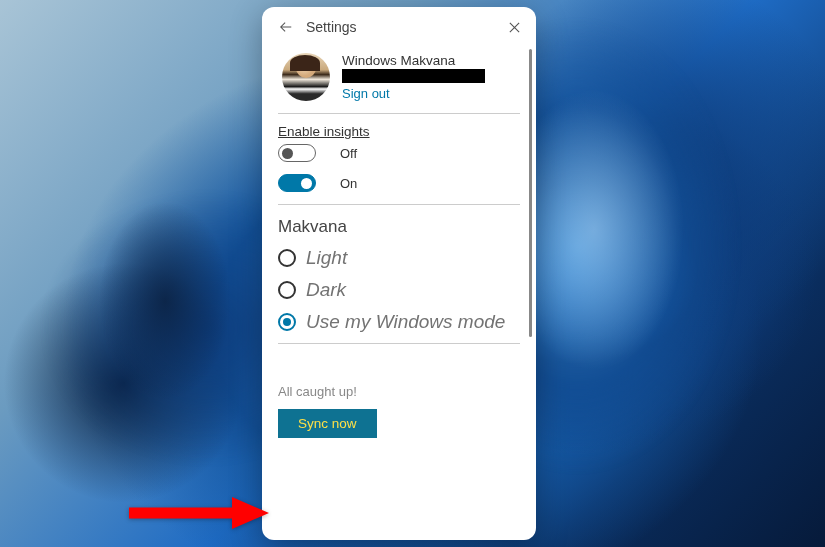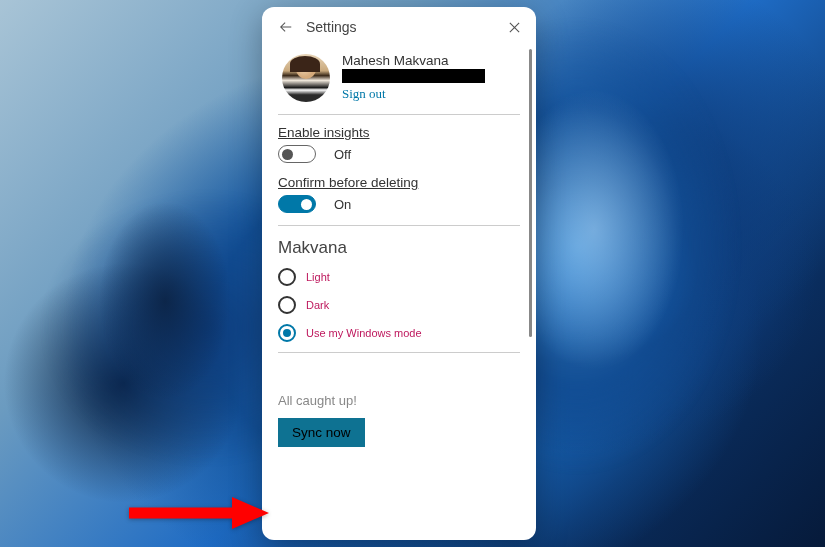--- a/index.html
+++ b/index.html
@@ -169,21 +169,20 @@
       width: 143px;
       height: 14px;
       background: #000;
     }
     
     .sign-out {
       font-size: 13px;
       color: #0078a8;
       cursor: pointer;
       margin-top: 2px;
-      font-family: Liberation Serif, serif;
     }
     
     .section-title {
       font-size: 17px;
       color: #444;
       font-weight: 400;
       margin-bottom: 10px;
     }
     
     .setting-row {
@@ -193,21 +192,21 @@
     .setting-label {
       font-size: 13.5px;
       color: #333;
       margin-bottom: 5px;
       text-decoration: underline;
     }
     
     .toggle-row {
       display: flex;
       align-items: center;
-      gap: 18px;
+      gap: 24px;
     }
     
     .toggle {
       width: 38px;
       height: 18px;
       border-radius: 10px;
       position: relative;
       cursor: pointer;
     }
     
@@ -276,37 +275,38 @@
       position: absolute;
       left: 3px;
       top: 3px;
       width: 8px;
       height: 8px;
       border-radius: 50%;
       background: #0078a8;
     }
     
     .radio-label {
-      font-size: 11px;
-      color: #be185d;
+      font-size: 19px;
+      color: #737373;
+      font-style: italic;
     }
     
     .status-text {
       font-size: 13px;
       color: #888;
       margin-bottom: 10px;
       margin-top: 40px;
     }
     
     .sync-button {
       display: inline-block;
       background: #0e7292;
-      color: #000000;
+      color: #fde047;
       font-size: 13.5px;
-      padding: 7px 14px;
+      padding: 7px 20px;
       border: none;
       cursor: pointer;
     }
     
     .arrow-annotation {
       position: absolute;
       left: 124px;
       top: 493px;
       pointer-events: none;
     }
@@ -337,37 +337,36 @@
     </div>
   </div>
 
   <div class="scrollbar"></div>
 
   <div class="content-area">
     
     <div class="profile-section">
       <div class="avatar"></div>
       <div class="profile-info">
-        <span class="profile-name">Mahesh Makvana</span>
+        <span class="profile-name">Windows Makvana</span>
         <div class="profile-email"></div>
         <span class="sign-out">Sign out</span>
       </div>
     </div>
     
     
     <div class="setting-row">
       <div class="setting-label">Enable insights</div>
       <div class="toggle-row">
         <div class="toggle off"></div>
         <span class="toggle-state">Off</span>
       </div>
     </div>
     
     <div class="setting-row">
-      <div class="setting-label">Confirm before deleting</div>
       <div class="toggle-row">
         <div class="toggle on"></div>
         <span class="toggle-state">On</span>
       </div>
     </div>
     
     <hr class="divider">
     
     <div class="section-title">Makvana</div>
     

